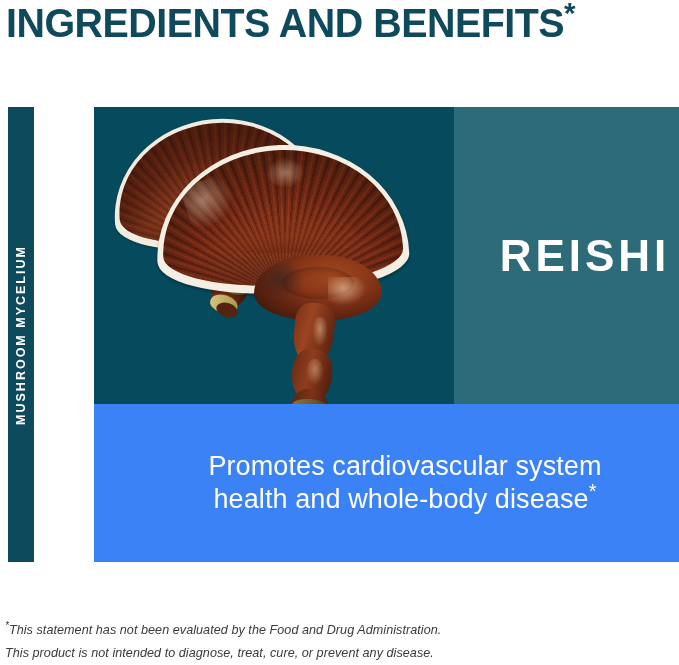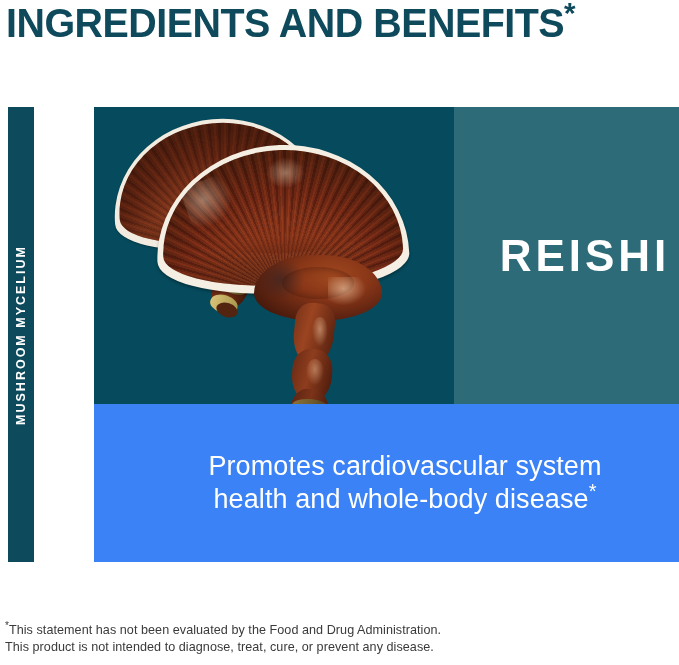--- a/index.html
+++ b/index.html
@@ -112,27 +112,28 @@
 
   
   #footer{
     position:absolute;
     left:5px; top:622px;
     width:640px;
     color:#3a3a3a;
     font-size:12.6px;
     line-height:17px;
     letter-spacing:0.05px;
+    font-style:italic;
   }
   #footer .star{
     font-size:10px;
     vertical-align:super;
     line-height:0;
   }
-  #footer .l2{ display:block; }
+  #footer .l2{ display:block;margin-top:6px; }
 
   
   .shroom{ position:absolute; }
 
   
   #shroom-back{
     left:18px; top:12px;
     width:212px; height:130px;
     transform:rotate(-5deg);
   }

